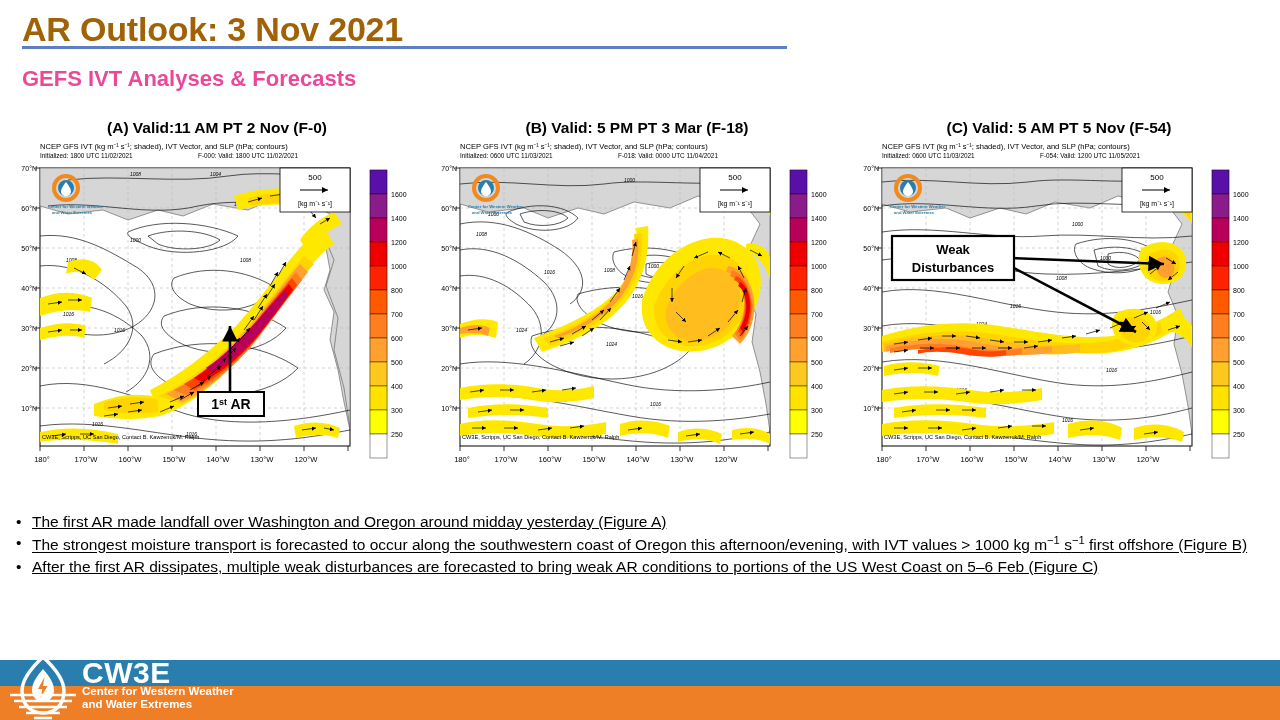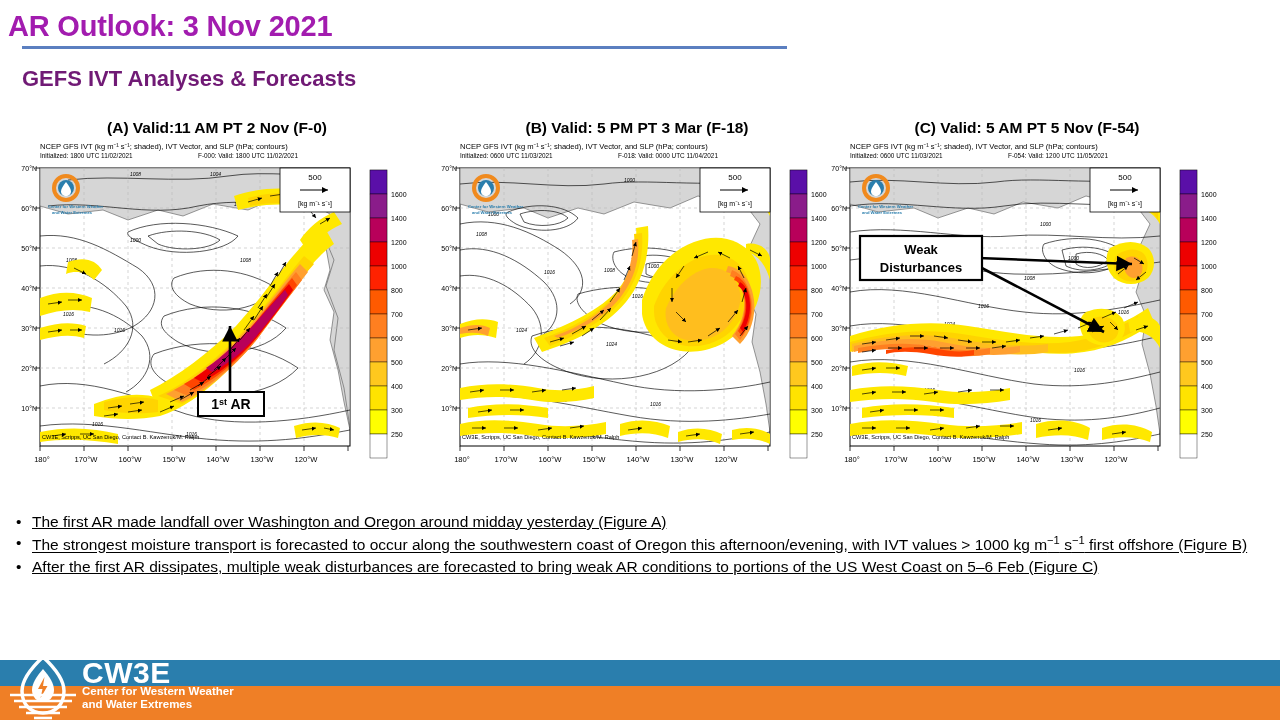--- a/index.html
+++ b/index.html
@@ -5,37 +5,37 @@
   * { box-sizing: border-box; }
   html, body { margin:0; padding:0; }
   body {
     width:1280px; height:720px; background:#ffffff;
     font-family:"Liberation Sans", sans-serif; overflow:hidden; position:relative;
   }
   #slide { position:relative; width:1280px; height:720px; }
 
   
   .title {
-    position:absolute; left:8px; top:10px;
-    font-size:29px; font-weight:bold; color:#a21caf; letter-spacing:-0.2px;
+    position:absolute; left:22px; top:10px;
+    font-size:34px; font-weight:bold; color:#a16207; letter-spacing:-0.2px;
   }
   .title-rule {
     position:absolute; left:22px; top:46px; width:765px; height:3px;
     background:#5b7fc0;
   }
   .subtitle {
     position:absolute; left:22px; top:66px;
-    font-size:22px; font-weight:bold; color:#701a75;
+    font-size:22px; font-weight:bold; color:#ec4899;
   }
 
   
   .panel { position:absolute; top:118px; width:418px; height:380px; }
   #panelA { left:8px; }
   #panelB { left:428px; }
-  #panelC { left:818px; }
+  #panelC { left:850px; }
 
   .panel-title {
     text-align:center; font-size:15.5px; color:#000; font-weight:bold;
     height:22px; line-height:20px;
   }
   .fig-wrap { position:relative; width:100%; height:352px; }
   .fig-wrap svg { display:block; }
 
   
   .bullets { position:absolute; left:16px; top:512px; width:1250px; }

